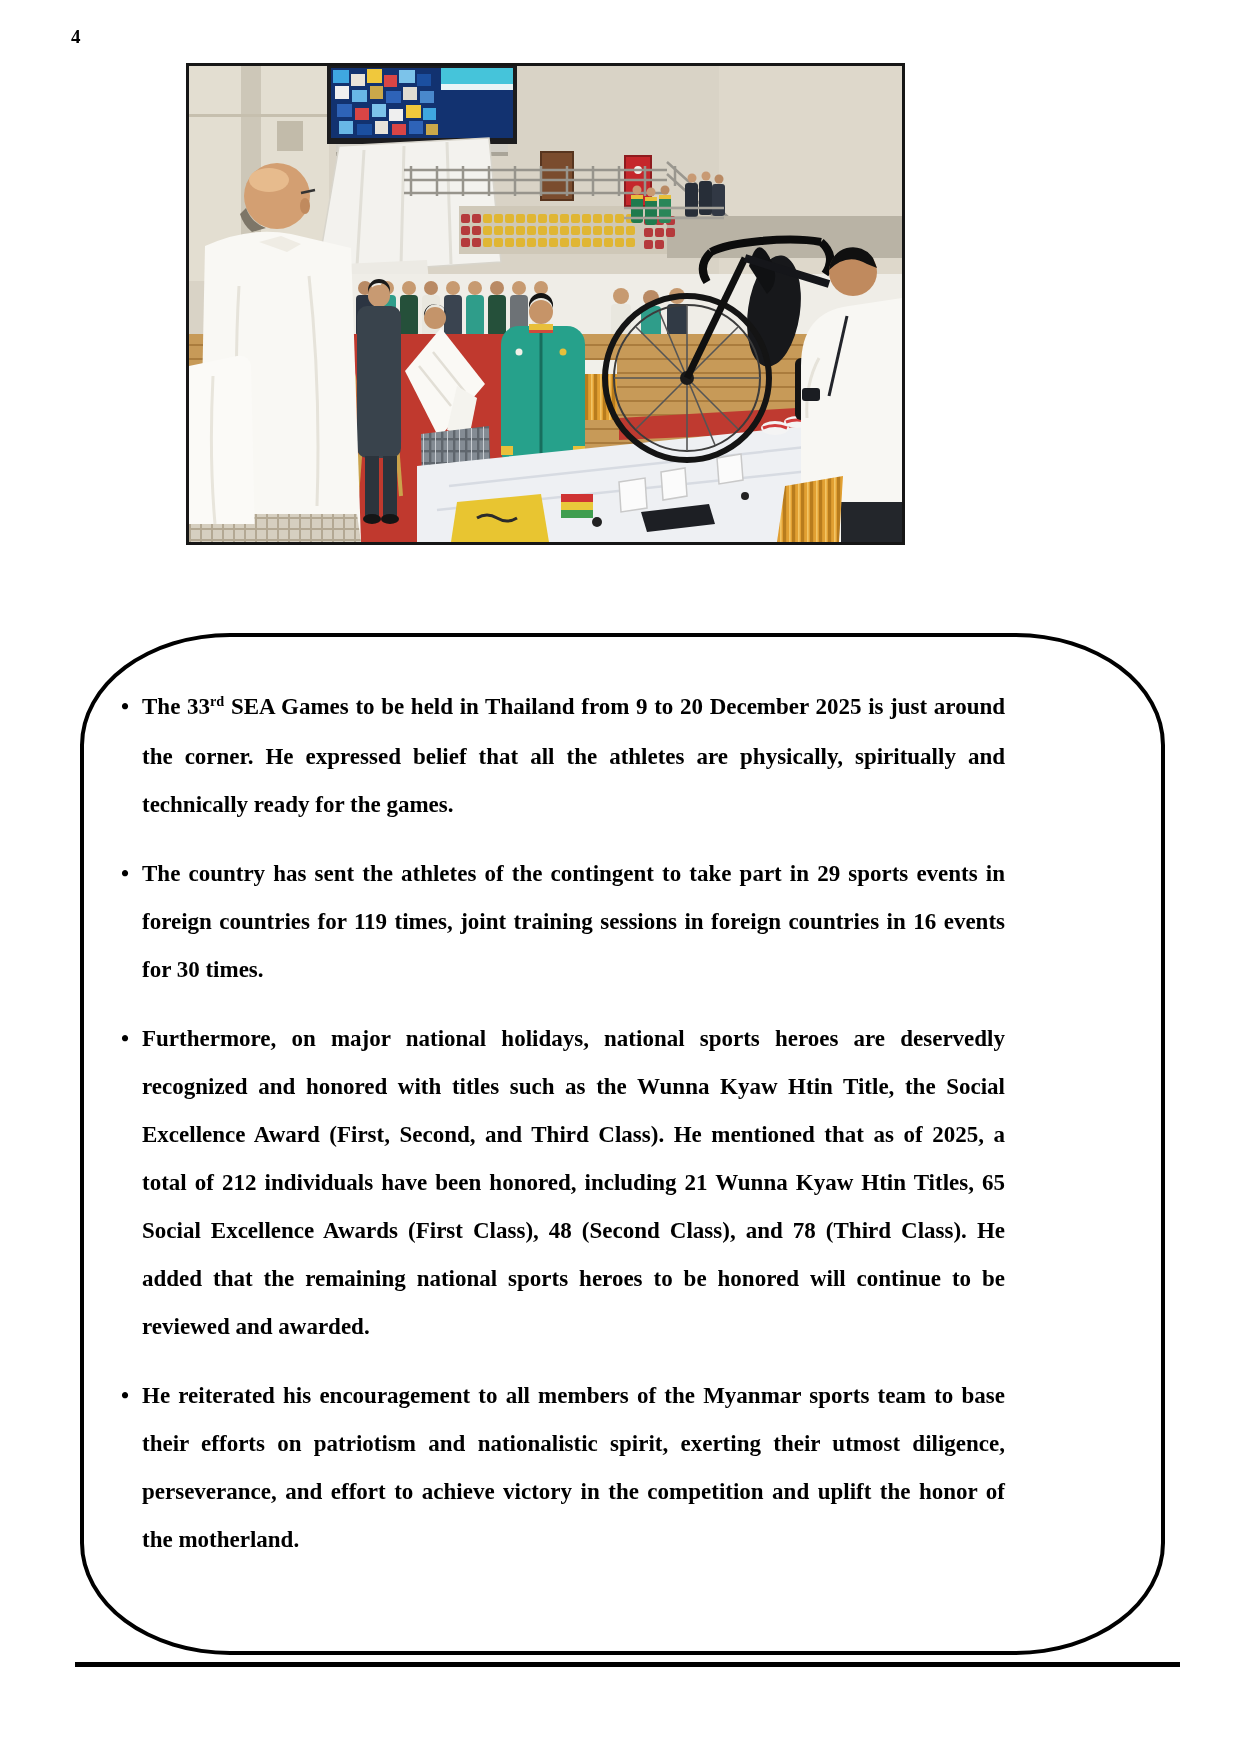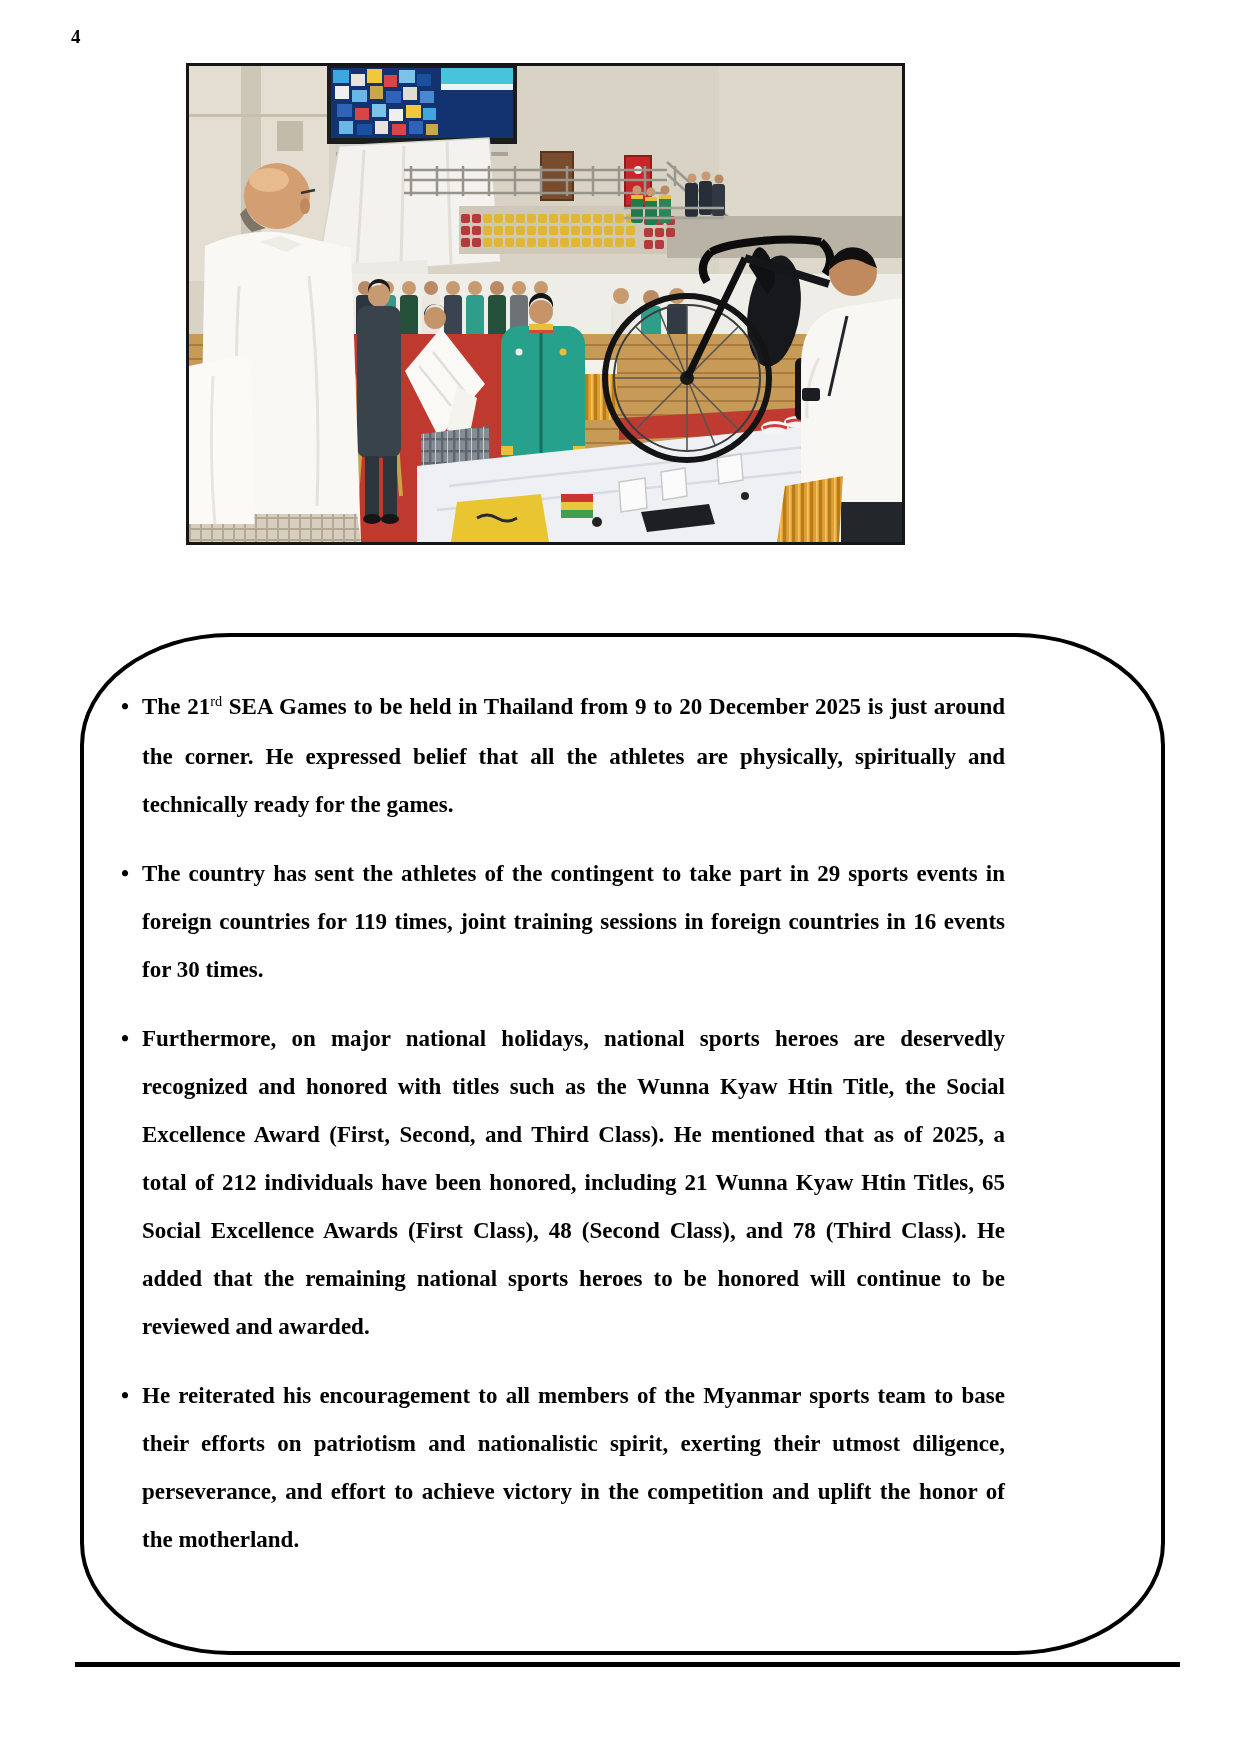--- a/index.html
+++ b/index.html
@@ -28,21 +28,21 @@
   .bullet-item:last-child{margin-bottom:0;}
   .bullet-marker{
     flex:0 0 34px;text-align:center;font-size:23px;line-height:48px;
     font-weight:bold;
   }
   .bullet-text{
     flex:1;font-size:23px;line-height:48px;font-weight:bold;
     text-align:justify;text-justify:inter-word;
   }
   .sup{
-    font-size:0.62em;position:relative;top:-0.55em;font-weight:normal;
+    font-size:0.62em;position:relative;top:-0.55em;font-weight:bold;
   }
   .bottom-rule{
     position:absolute;left:75px;top:1662px;width:1105px;height:5px;background:#000;
   }
 </style>
 </head>
 <body>
 
 <div class="page-number">4</div>
 
@@ -431,21 +431,21 @@
       <path d="M0,300 L48,290 Q60,288 62,300 L66,476 L0,476 Z" fill="#fbfaf7"></path>
       <path d="M24,310 Q20,390 26,458" stroke="#e8e5dc" stroke-width="3" fill="none"></path>
       <rect x="0" y="458" width="66" height="18" fill="url(#plaidBeige)"></rect>
     </g>
   </svg>
 </div>
 
 <div class="text-box">
   <div class="bullet-item">
     <span class="bullet-marker">•</span>
-    <div class="bullet-text"><span>The 21</span><span class="sup">rd</span><span> SEA Games to be held in Thailand from 9 to 20 December 2025 is just around the corner. He expressed belief that all the athletes are physically, spiritually and technically ready for the games.</span></div>
+    <div class="bullet-text"><span>The 33</span><span class="sup">rd</span><span> SEA Games to be held in Thailand from 9 to 20 December 2025 is just around the corner. He expressed belief that all the athletes are physically, spiritually and technically ready for the games.</span></div>
   </div>
   <div class="bullet-item">
     <span class="bullet-marker">•</span>
     <div class="bullet-text">The country has sent the athletes of the contingent to take part in 29 sports events in foreign countries for 119 times, joint training sessions in foreign countries in 16 events for 30 times.</div>
   </div>
   <div class="bullet-item">
     <span class="bullet-marker">•</span>
     <div class="bullet-text">Furthermore, on major national holidays, national sports heroes are deservedly recognized and honored with titles such as the Wunna Kyaw Htin Title, the Social Excellence Award (First, Second, and Third Class). He mentioned that as of 2025, a total of 212 individuals have been honored, including 21 Wunna Kyaw Htin Titles, 65 Social Excellence Awards (First Class), 48 (Second Class), and 78 (Third Class). He added that the remaining national sports heroes to be honored will continue to be reviewed and awarded.</div>
   </div>
   <div class="bullet-item">

